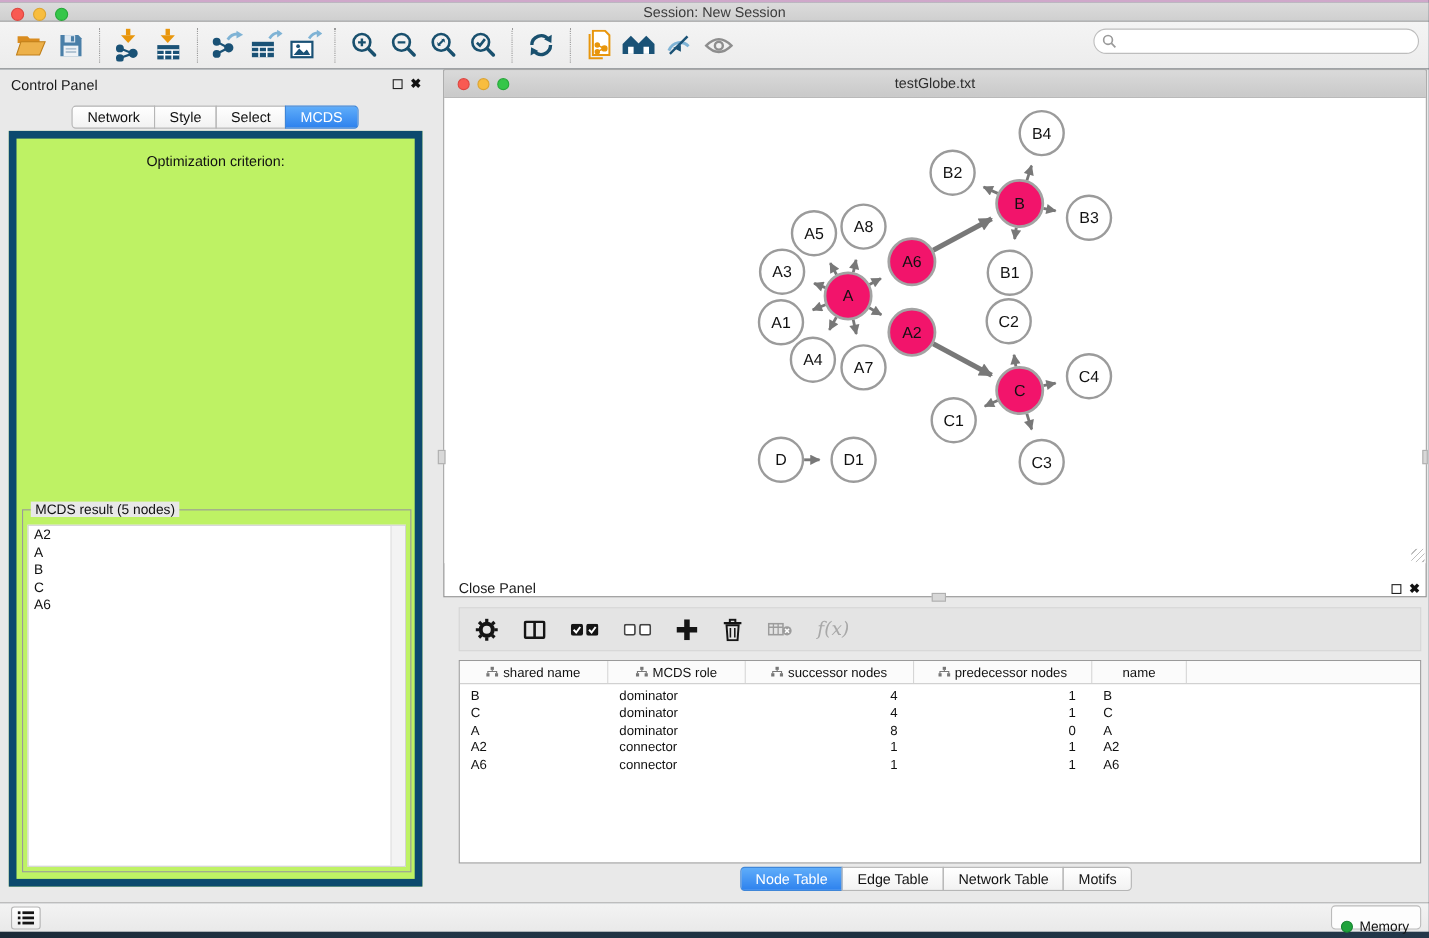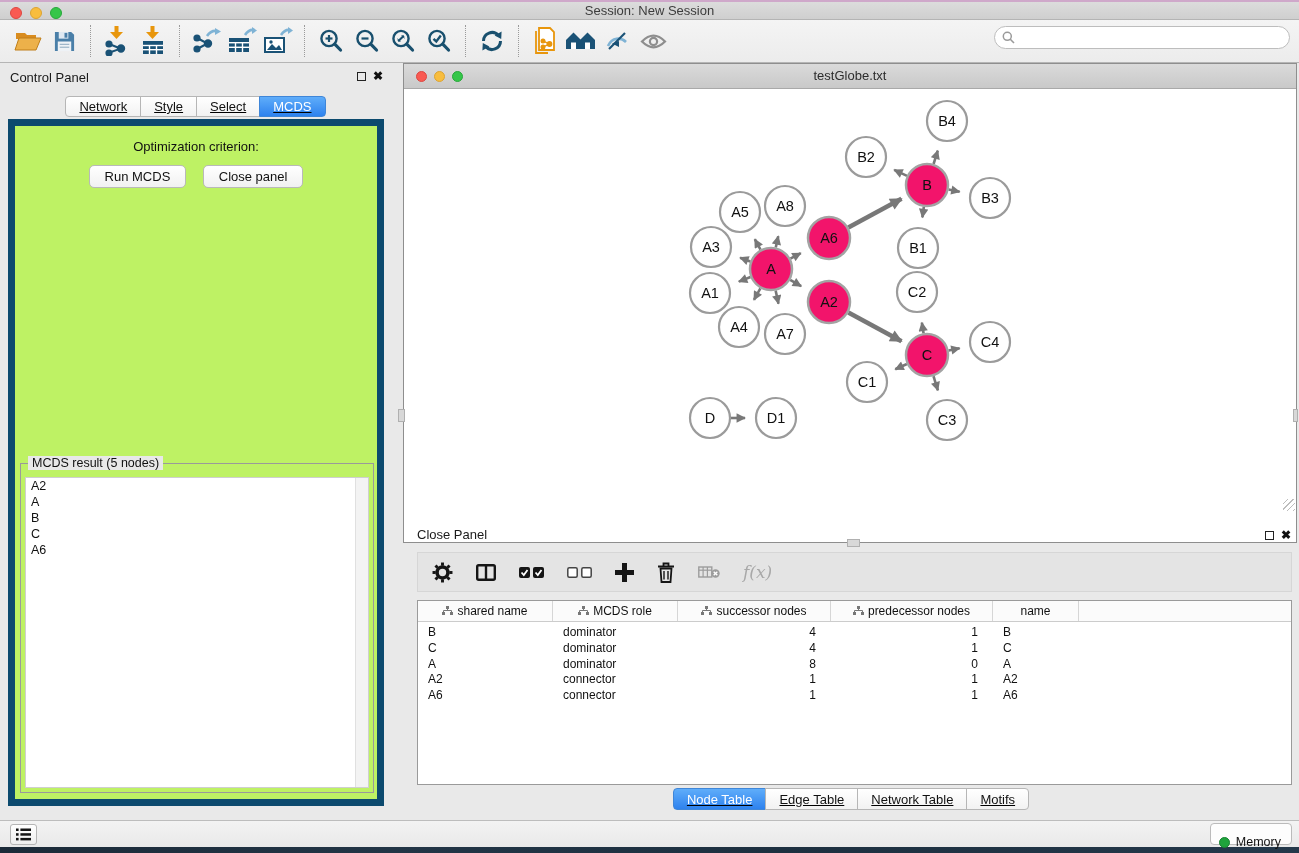--- a/index.html
+++ b/index.html
@@ -33,21 +33,21 @@
   
   .workspace { position:absolute; top:63px; left:0; right:0; height:757px; background:#e9e9e9; }
 
   
   .cp { position:absolute; left:0; top:0; width:391px; height:757px; }
   .cp-header { position:absolute; top:7px; left:10px; font-size:13px; color:#1a1a1a; }
   .panel-icons { position:absolute; top:8px; right:8px; display:flex; gap:7px; align-items:center; }
   .float-ico { width:9px; height:9px; border:1.5px solid #222; display:inline-block; }
   .close-ico { font-size:12px; font-weight:bold; color:#111; line-height:10px; }
   .cp-tabs { position:absolute; top:33px; left:0; width:100%; text-align:center; }
-  .seg { display:inline-flex;text-decoration:underline; }
+  .seg { display:inline-flex; }
   .seg .tab { background:linear-gradient(#ffffff,#f2f2f2); border:1px solid #b6b6b6; margin-left:-1px;
               padding:0 13px; height:21px; line-height:20px; font-size:13px; color:#111; }
   .seg .tab:first-child { border-radius:4px 0 0 4px; margin-left:0; }
   .seg .tab:last-child { border-radius:0 4px 4px 0; }
   .seg .tab.selected { background:linear-gradient(#5fadfa,#2e82ee); color:#fff; border-color:#3f86d8; }
   .cp-body { position:absolute; left:8px; right:7px; top:56px; bottom:14px;
              border:7px solid #0c4a6e; background:#bef264; }
   .opt-label { margin-top:13px; text-align:center; font-size:13px; color:#111; }
   .combo { position:relative; margin:9px auto 0; width:313px; height:24px; background:#fff;
            border:1px solid #a9a9a9; border-radius:4px; font-size:13px; color:#111;
@@ -312,24 +312,20 @@
       <div class="cp-tabs">
         <div class="seg" id="cp-tabs">
             <div class="tab">Network</div>
             <div class="tab">Style</div>
             <div class="tab">Select</div>
             <div class="tab selected">MCDS</div>
           </div>
       </div>
       <div class="cp-body">
         <div class="opt-label">Optimization criterion:</div>
-        <div class="btn-row">
-          <span class="mac-btn">Run MCDS</span>
-          <span class="mac-btn">Close panel</span>
-        </div>
         <div class="result-box">
           <span class="result-title">MCDS result (5 nodes)</span>
           <div class="result-list" id="result-list">
             <div class="result-scroll"></div>
           <div class="result-item">A2</div>
               <div class="result-item">A</div>
               <div class="result-item">B</div>
               <div class="result-item">C</div>
               <div class="result-item">A6</div>
             </div>

